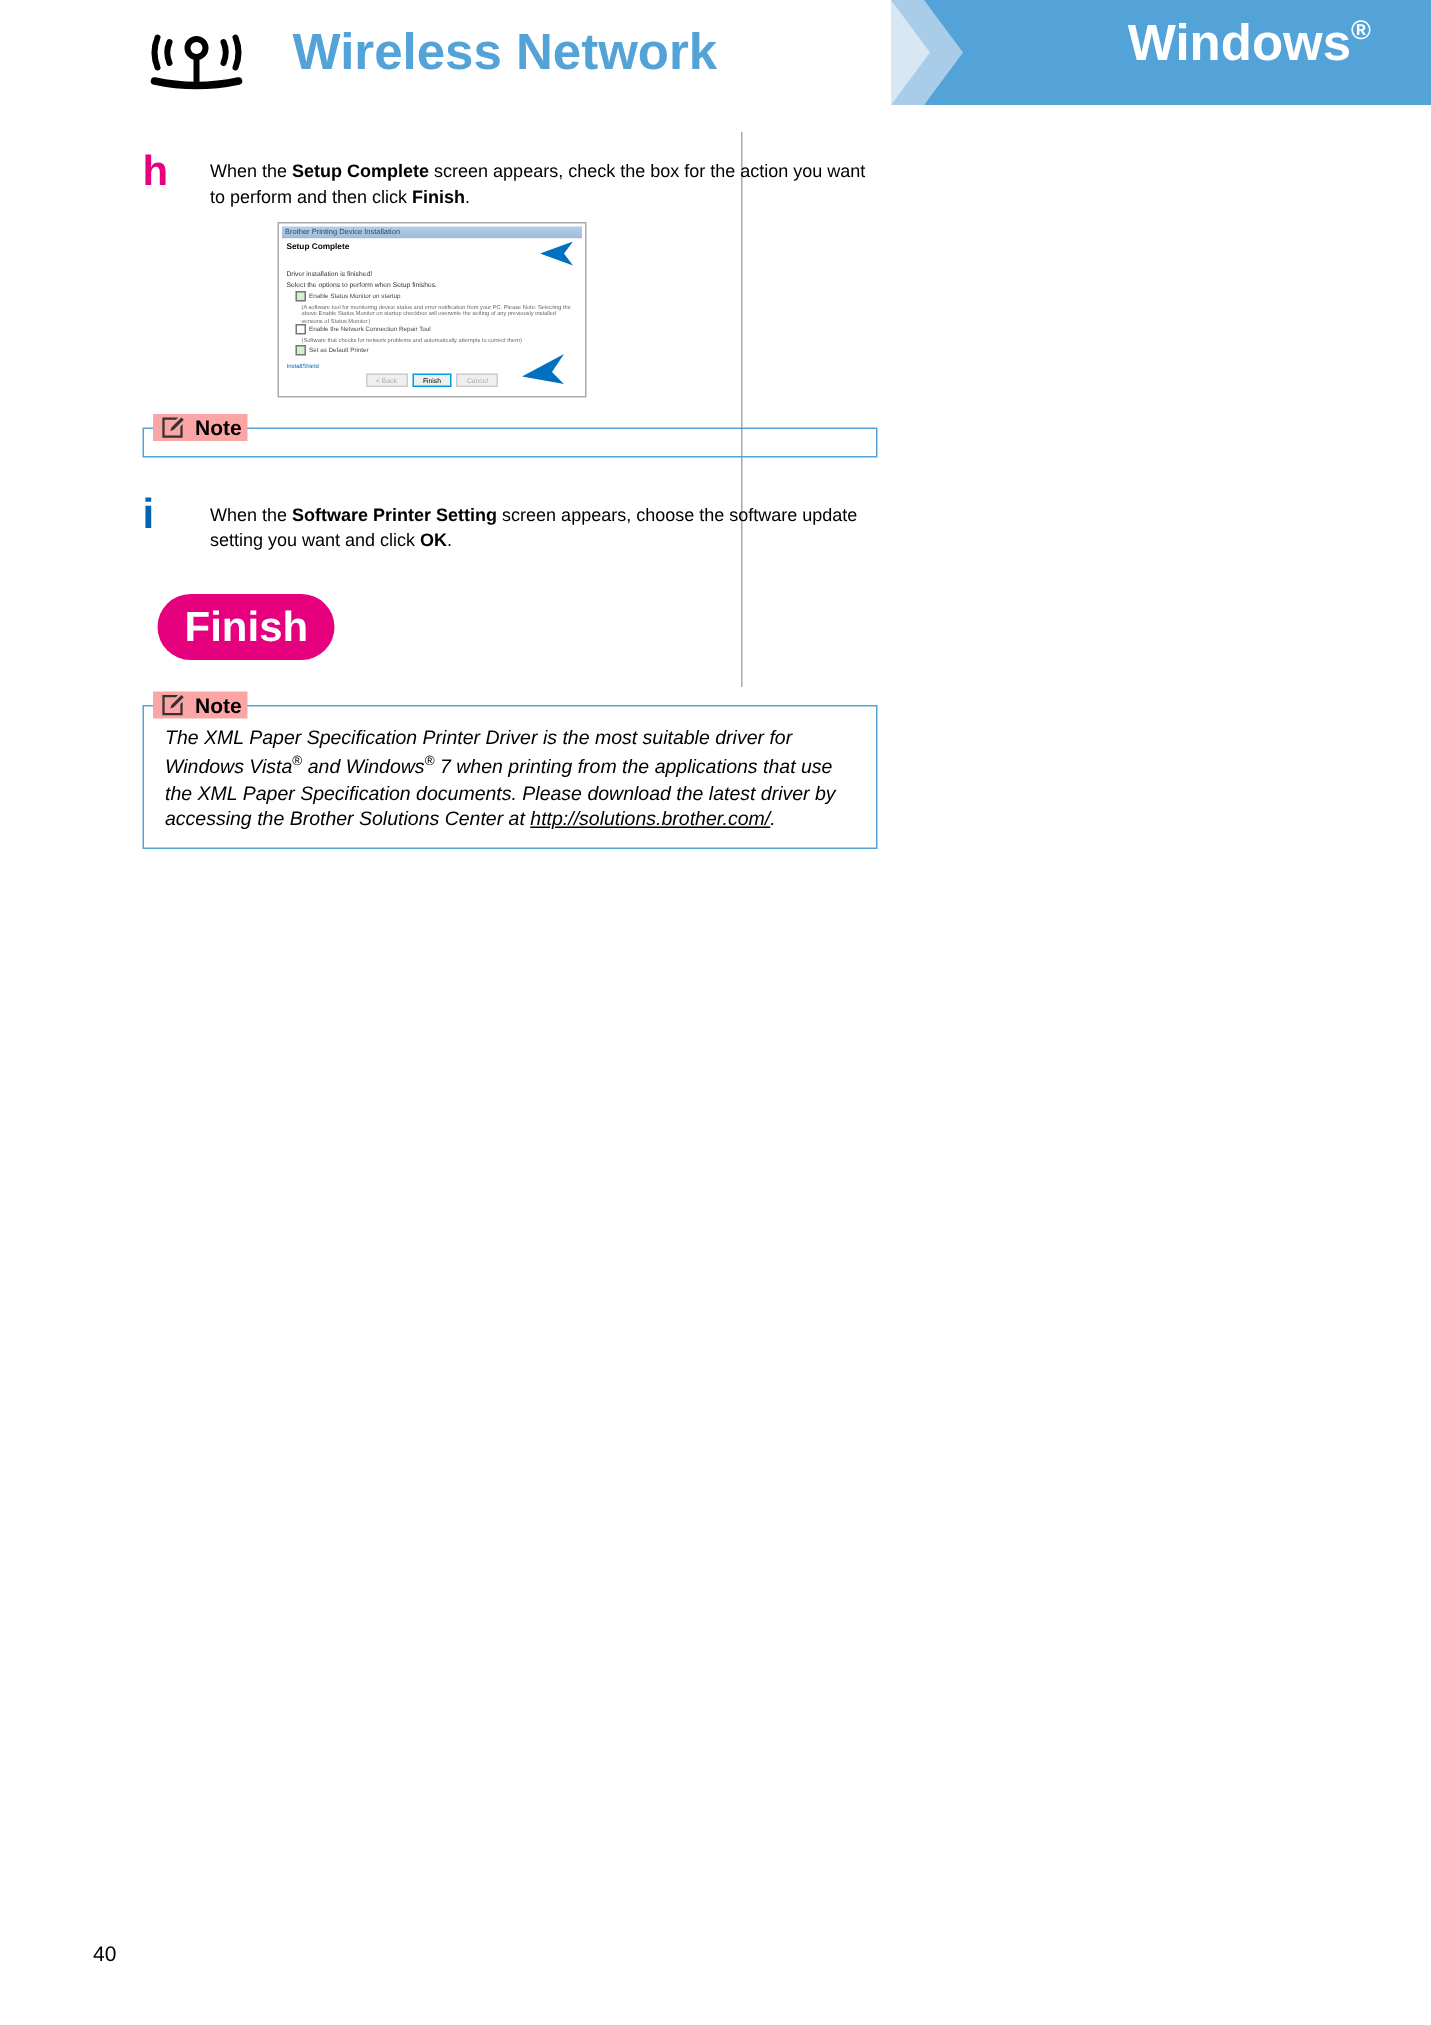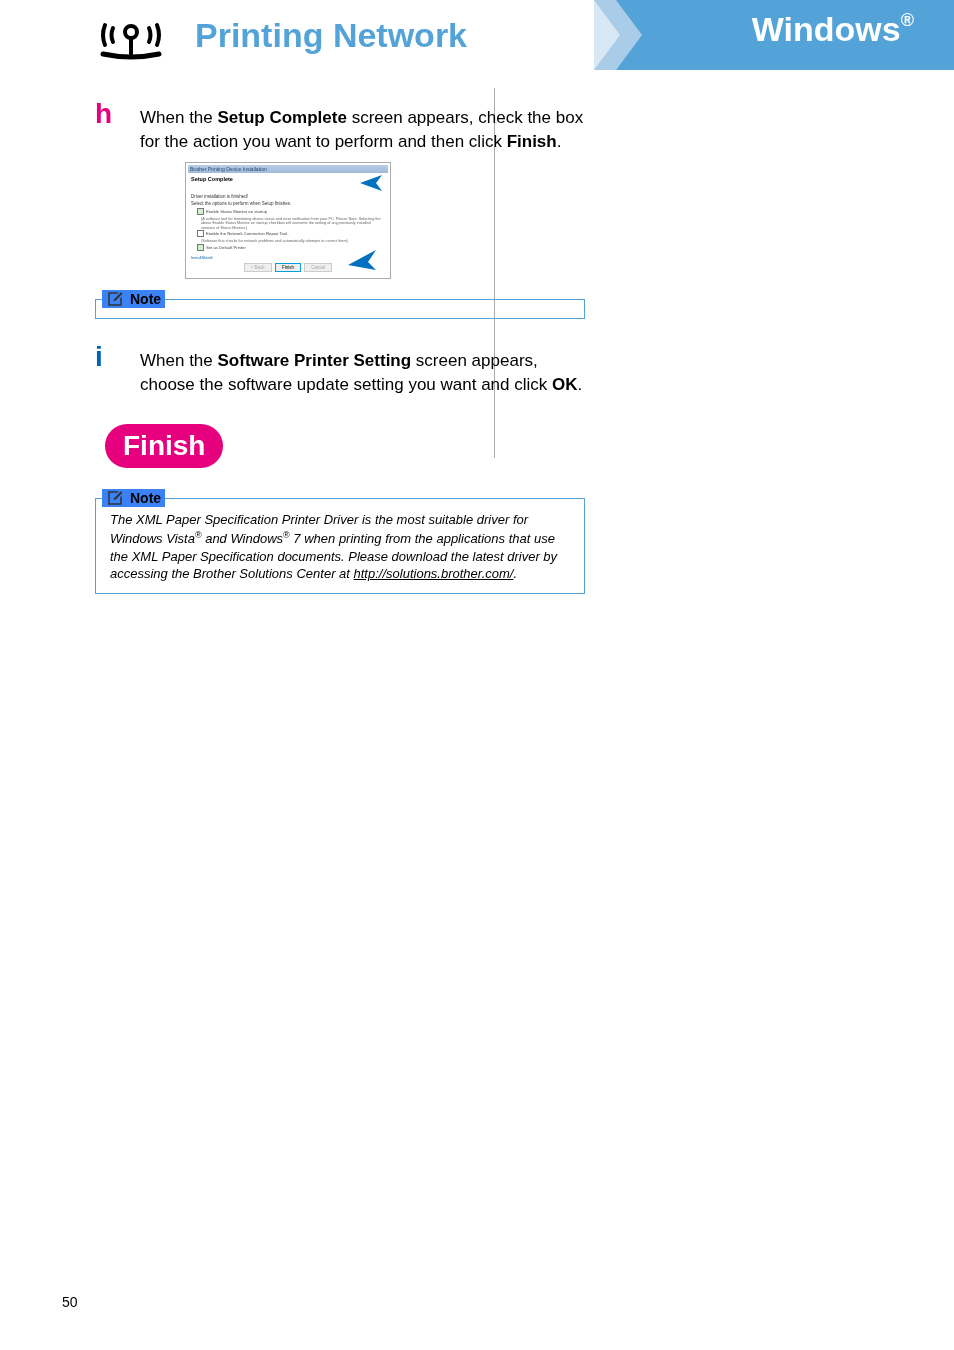--- a/index.html
+++ b/index.html
@@ -8,38 +8,38 @@
 .wifi-icon { position:absolute; left:95px; top:10px; }
 .title-main { font-size:34px; font-weight:bold; color:#54a3d8; font-family: Arial, sans-serif; margin-left:100px; }
 .header-right { position:absolute; right:0; top:0; width:360px; height:70px; }
 .header-right svg { display:block; }
 .win-label { position:absolute; right:40px; top:10px; font-size:34px; font-weight:bold; color:#fff; z-index:2; }
 .win-label sup { font-size:18px; vertical-align:top; }
 .content { padding:20px 60px 0 95px; width:490px; position:relative; }
 .step-h { display:flex; margin-top:10px; }
 .step-letter { font-size:28px; font-weight:900; color:#e6007e; width:45px; line-height:1; font-family: Arial Black, Arial, sans-serif; }
 .step-letter.blue { color:#0066b3; }
-.step-text { flex:1; font-size:17px; line-height:1.4; padding-top:6px; }
+.step-text { flex:1; font-size:12px; line-height:1.4; padding-top:6px; }
 .step-text b { font-weight:bold; }
 .dialog-shot { width:200px; margin:8px auto 8px 90px; border:1px solid #aaa; background:#fff; font-size:5px; padding:2px; position:relative; font-family: Tahoma, Arial, sans-serif; }
 .dialog-titlebar { background:linear-gradient(#b7cde8,#9fbad9); padding:1px 2px; font-size:5px; color:#2d4a70; }
 .dialog-body { padding:3px; background:#fff; }
 .dialog-h { font-weight:bold; font-size:5.5px; margin-bottom:2px; }
 .dialog-line { font-size:4.5px; color:#333; margin-bottom:2px; }
 .dialog-opt { margin-left:6px; font-size:4.2px; color:#444; margin-bottom:2px; }
 .dialog-opt .chk { display:inline-block; width:5px; height:5px; border:0.5px solid #777; background:#d0f0d0; vertical-align:middle; margin-right:2px; }
 .dialog-sub { margin-left:10px; font-size:3.8px; color:#666; line-height:1.2; }
 .dialog-btns { text-align:center; padding:3px 0 1px; }
 .dialog-btns .btn { display:inline-block; font-size:4.5px; padding:1px 6px; border:1px solid #888; margin:0 1px; background:#efefef; }
 .dialog-btns .btn.hl { border:1.5px solid #00a0e0; }
 .dialog-btns .btn.dis { color:#aaa; border-color:#ccc; }
 .arrow1 { position:absolute; right:8px; top:12px; }
 .arrow2 { position:absolute; right:14px; bottom:8px; }
 .note-box { border:1px solid #54a3d8; margin-top:20px; padding:0; }
-.note-head { display:flex; align-items:center; gap:6px; position:relative; top:-10px; background:#3b82f6; width:fit-content; padding:0 4px; margin-left:6px; }
+.note-head { display:flex; align-items:center; gap:6px; position:relative; top:-10px; background:#fca5a5; width:fit-content; padding:0 4px; margin-left:6px; }
 .note-label { font-weight:bold; font-size:14px; }
 .note-body { padding:0 10px 10px 14px; font-style:italic; font-size:13px; line-height:1.35; margin-top:-6px; }
 .note-body sup { font-size:9px; font-style:normal; }
 .finish-row { display:flex; align-items:center; gap:14px; margin-top:28px; margin-left:10px; }
 .finish-bubble { background:#e6007e; color:#fff; font-weight:bold; font-size:28px; padding:6px 18px; border-radius:24px; font-family: Arial, sans-serif; }
 .finish-text { font-weight:bold; font-size:16px; line-height:1.3; }
 .note2 { margin-top:30px; }
 .note2 .note-body { font-size:13px; }
 .note2 .subtitle { font-weight:bold; font-style:italic; margin-bottom:4px; }
 .url { text-decoration:underline; }
@@ -57,21 +57,21 @@
       <g fill="none" stroke="#000" stroke-width="4" stroke-linecap="round">
         <path d="M10 15 Q6 25 10 35"></path>
         <path d="M18 18 Q15 25 18 32"></path>
         <path d="M62 15 Q66 25 62 35"></path>
         <path d="M54 18 Q57 25 54 32"></path>
         <circle cx="36" cy="22" r="6"></circle>
         <line x1="36" y1="28" x2="36" y2="44"></line>
         <path d="M8 44 Q36 50 64 44" stroke-width="5"></path>
       </g>
     </svg>
-    <div class="title-main">Printing Network</div>
+    <div class="title-main">Wireless Network</div>
     <div class="header-right">
       <svg width="360" height="70">
         <polygon points="0,0 360,0 360,70 20,70" fill="#54a3d8"></polygon>
         <polygon points="0,0 30,35 0,70" fill="#fff" opacity="0"></polygon>
         <polygon points="0,0 44,35 22,70 0,70" fill="#d7e8f4"></polygon>
         <polygon points="22,0 44,35 16,70 0,70 0,55" fill="none"></polygon>
         <polygon points="0,0 22,0 48,35 22,70 0,70 26,35" fill="#a9cde8"></polygon>
       </svg>
       <div class="win-label"><span>Windows</span><sup>®</sup></div>
     </div>
@@ -142,14 +142,14 @@
           </svg>
         <span class="note-label">Note</span>
       </div>
       <div class="note-body">
         <span>The XML Paper Specification Printer Driver is the most suitable driver for Windows Vista</span><sup>®</sup><span> and Windows</span><sup>®</sup><span> 7 when printing from the applications that use the XML Paper Specification documents. Please download the latest driver by accessing the Brother Solutions Center at </span><span class="url">http://solutions.brother.com/</span><span>.</span>
       </div>
     </div>
 
   </div>
 
-  <div class="page-num">50</div>
+  <div class="page-num">40</div>
 </div>
 
 </body></html>

